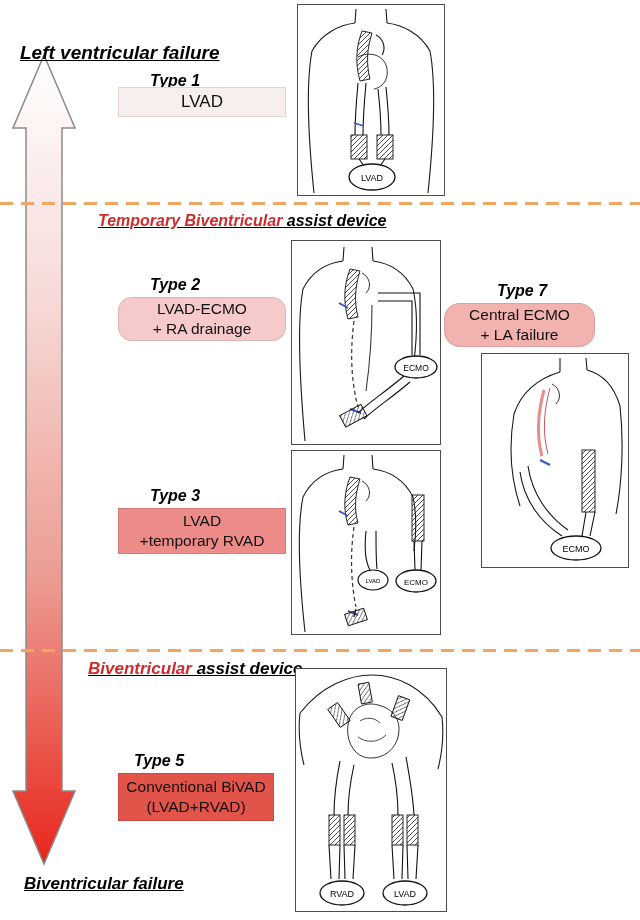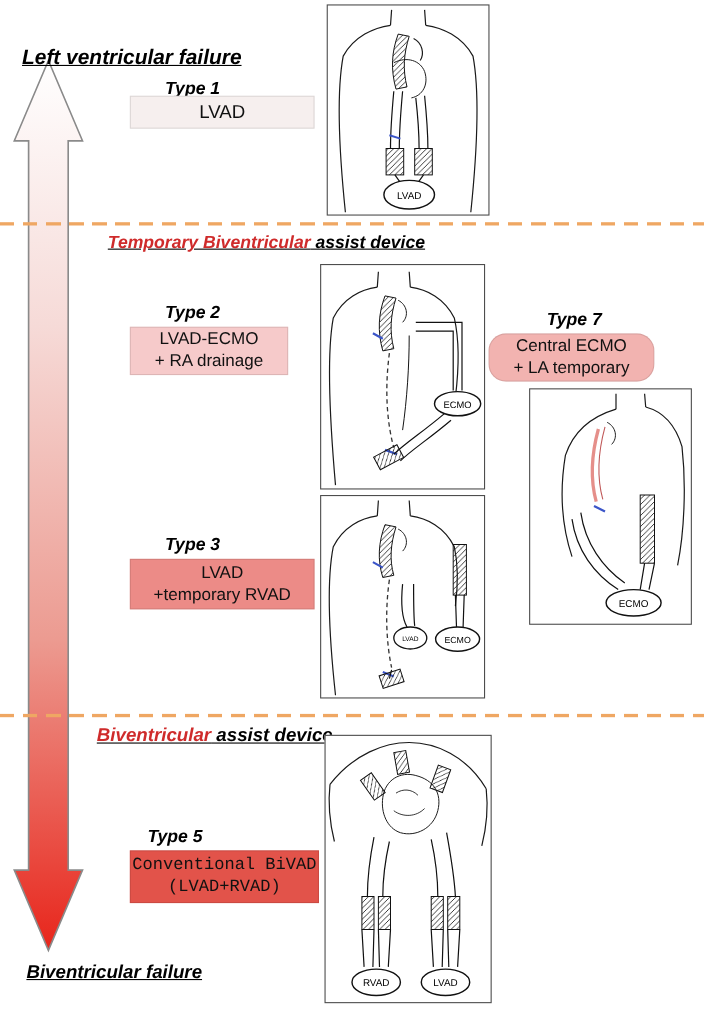--- a/index.html
+++ b/index.html
@@ -57,39 +57,39 @@
 <div class="abs heading" style="left:88px; top:659px; font-size:17px;">
   <span class="red">Biventricular</span><span> assist device</span>
 </div>
 
 <div class="abs type-label" style="left:150px; top:72px;">Type 1</div>
 <div class="abs type-box" style="left:118px; top:87px; width:168px; height:30px; font-size:17px; background:var(--type1_bg);">
   <div>LVAD</div>
 </div>
 
 <div class="abs type-label" style="left:150px; top:276px;">Type 2</div>
-<div class="abs type-box" style="left:118px; top:297px; width:144px; height:44px; background:var(--type2_bg);">
+<div class="abs type-box" style="left:118px; top:297px; width:168px; height:44px; background:var(--type2_bg);border-radius:14px;">
   <div>LVAD-ECMO</div>
   <div>+ RA drainage</div>
 </div>
 
 <div class="abs type-label" style="left:497px; top:282px;">Type 7</div>
 <div class="abs type-box" style="left:444px; top:303px; width:151px; height:44px; background:var(--type4_bg);border-radius:16px;">
   <div>Central ECMO</div>
-  <div>+ LA temporary</div>
+  <div>+ LA failure</div>
 </div>
 
 <div class="abs type-label" style="left:150px; top:487px;">Type 3</div>
 <div class="abs type-box" style="left:118px; top:508px; width:168px; height:46px; background:var(--type3_bg);">
   <div>LVAD</div>
   <div>+temporary RVAD</div>
 </div>
 
 <div class="abs type-label" style="left:134px; top:752px;">Type 5</div>
-<div class="abs type-box" style="left:118px; top:773px; width:172px; height:48px; background:var(--type5_bg);font-family:Liberation Mono, monospace;">
+<div class="abs type-box" style="left:118px; top:773px; width:156px; height:48px; background:var(--type5_bg);">
   <div>Conventional BiVAD</div>
   <div>(LVAD+RVAD)</div>
 </div>
 
 <div class="abs fig" style="left:297px; top:4px; width:148px; height:192px;">
   <svg width="146" height="190" viewBox="0 0 146 190">
     <defs>
         <pattern id="h1" width="5" height="5" patternUnits="userSpaceOnUse">
       <path d="M0,5 L5,0" stroke="#222" stroke-width="0.8"></path>
         </pattern>

